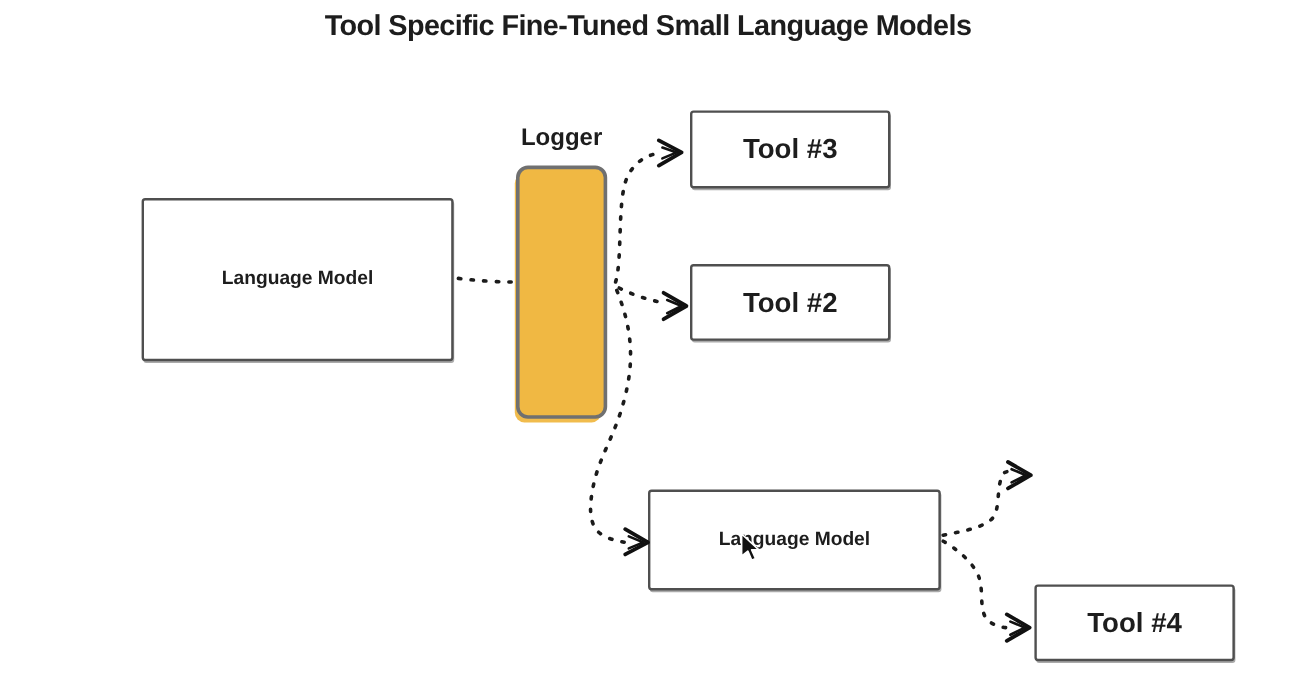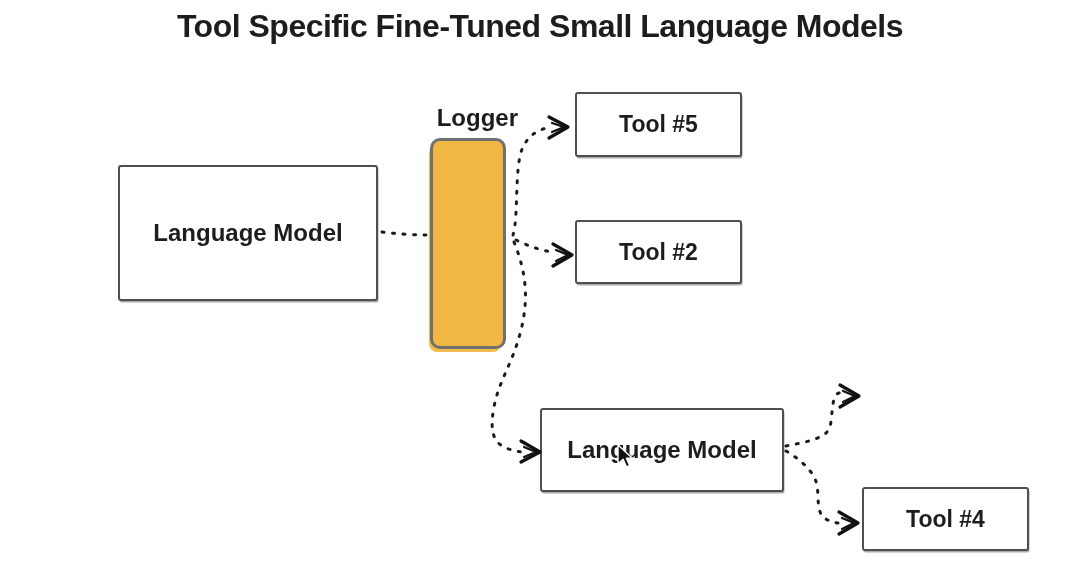--- a/index.html
+++ b/index.html
@@ -2,65 +2,65 @@
 <html style="--logger-fill: #F0B843; --logger-border: #707070; --box-border: #4f4f4f; --text-color: #1d1d1d; --background: #ffffff;"><head>
 <meta charset="utf-8">
 <style>
   html,body{margin:0;padding:0;background:#fff;}
   .canvas{
     position:relative;width:1080px;height:561px;background:var(--background,#fff);
     font-family:"Liberation Sans",sans-serif;overflow:hidden;
   }
   .title{
     position:absolute;left:0;top:8px;width:1080px;text-align:center;
-    font-size:32px;font-weight:700;color:var(--text-color,#1d1d1d);letter-spacing:-0.5px;margin:0;
+    font-size:24px;font-weight:700;color:var(--text-color,#1d1d1d);letter-spacing:-0.5px;margin:0;
   }
   .node{
     position:absolute;display:flex;align-items:center;justify-content:center;
     background:#fff;border:2.5px solid var(--box-border,#4f4f4f);border-radius:3px;
     box-shadow:1px 2px 0 -0.5px rgba(85,85,85,0.5);
     font-weight:700;color:var(--text-color,#1d1d1d);box-sizing:border-box;
   }
-  .lm{font-size:24px;}
+  .lm{font-size:16px;}
   .tool{font-size:23px;}
   .node-lm1{left:118px;top:165px;width:260px;height:136px;}
   .node-tool1{left:575px;top:92px;width:167px;height:65px;}
   .node-tool2{left:575px;top:220px;width:167px;height:64px;}
   .node-lm2{left:540px;top:408px;width:244px;height:84px;}
   .node-tool3{left:862px;top:361px;width:167px;height:63px;}
   .node-tool4{left:862px;top:487px;width:167px;height:64px;justify-content:center;}
   .logger-rect{
     position:absolute;left:430px;top:138px;width:76px;height:211px;
     background:var(--logger-fill,#F0B843);
     border:3px solid var(--logger-border,#707070);border-radius:10px;
     box-shadow:-3px 5px 0 -2px rgba(240,184,67,0.95);box-sizing:border-box;
   }
   .logger-label{
-    position:absolute;left:418px;top:104px;width:100px;text-align:right;
-    font-size:24px;font-weight:700;color:var(--text-color,#1d1d1d);
+    position:absolute;left:418px;top:104px;width:100px;text-align:center;
+    font-size:20px;font-weight:700;color:var(--text-color,#1d1d1d);
   }
   .wires{position:absolute;left:0;top:0;width:1080px;height:561px;pointer-events:none;}
   .cursor{position:absolute;left:617px;top:444px;pointer-events:none;}
 </style>
 </head>
 <body>
 
 <div class="canvas">
 
   <h1 class="title">Tool Specific Fine-Tuned Small Language Models</h1>
 
   <div class="node lm node-lm1">
     <span>Language Model</span>
   </div>
 
   <div class="logger-label">Logger</div>
   <div class="logger-rect"></div>
 
   <div class="node tool node-tool1">
-    <span>Tool #5</span>
+    <span>Tool #3</span>
   </div>
   <div class="node tool node-tool2">
     <span>Tool #2</span>
   </div>
   <div class="node lm node-lm2">
     <span>Language Model</span>
   </div>
   <div class="node tool node-tool4">
     <span>Tool #4</span>
   </div>

